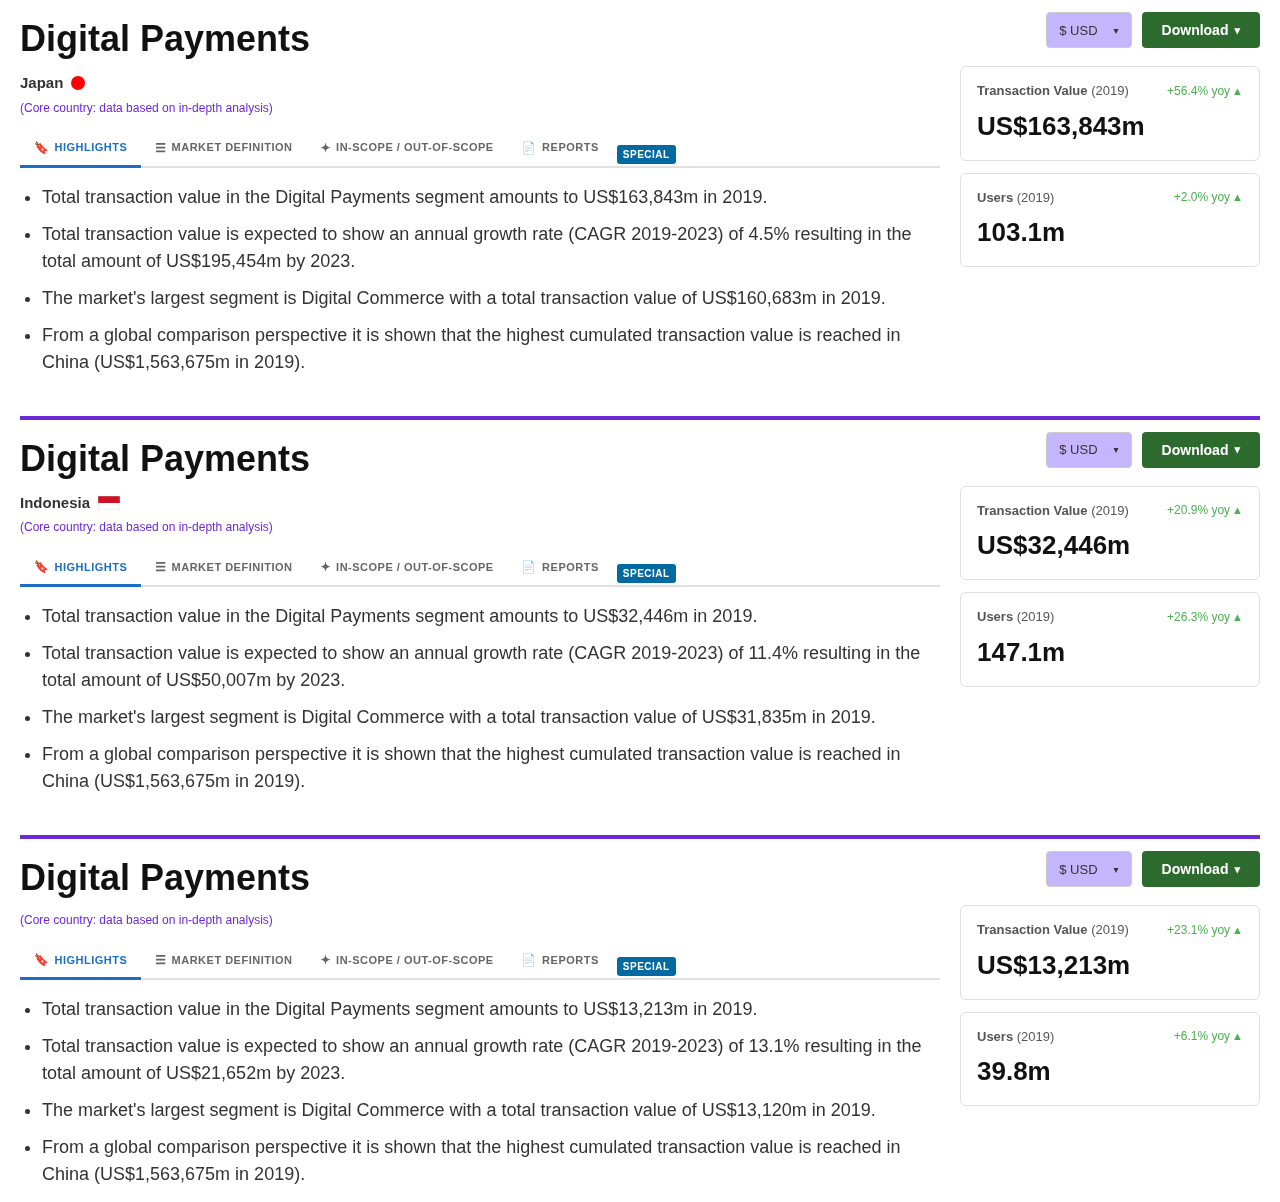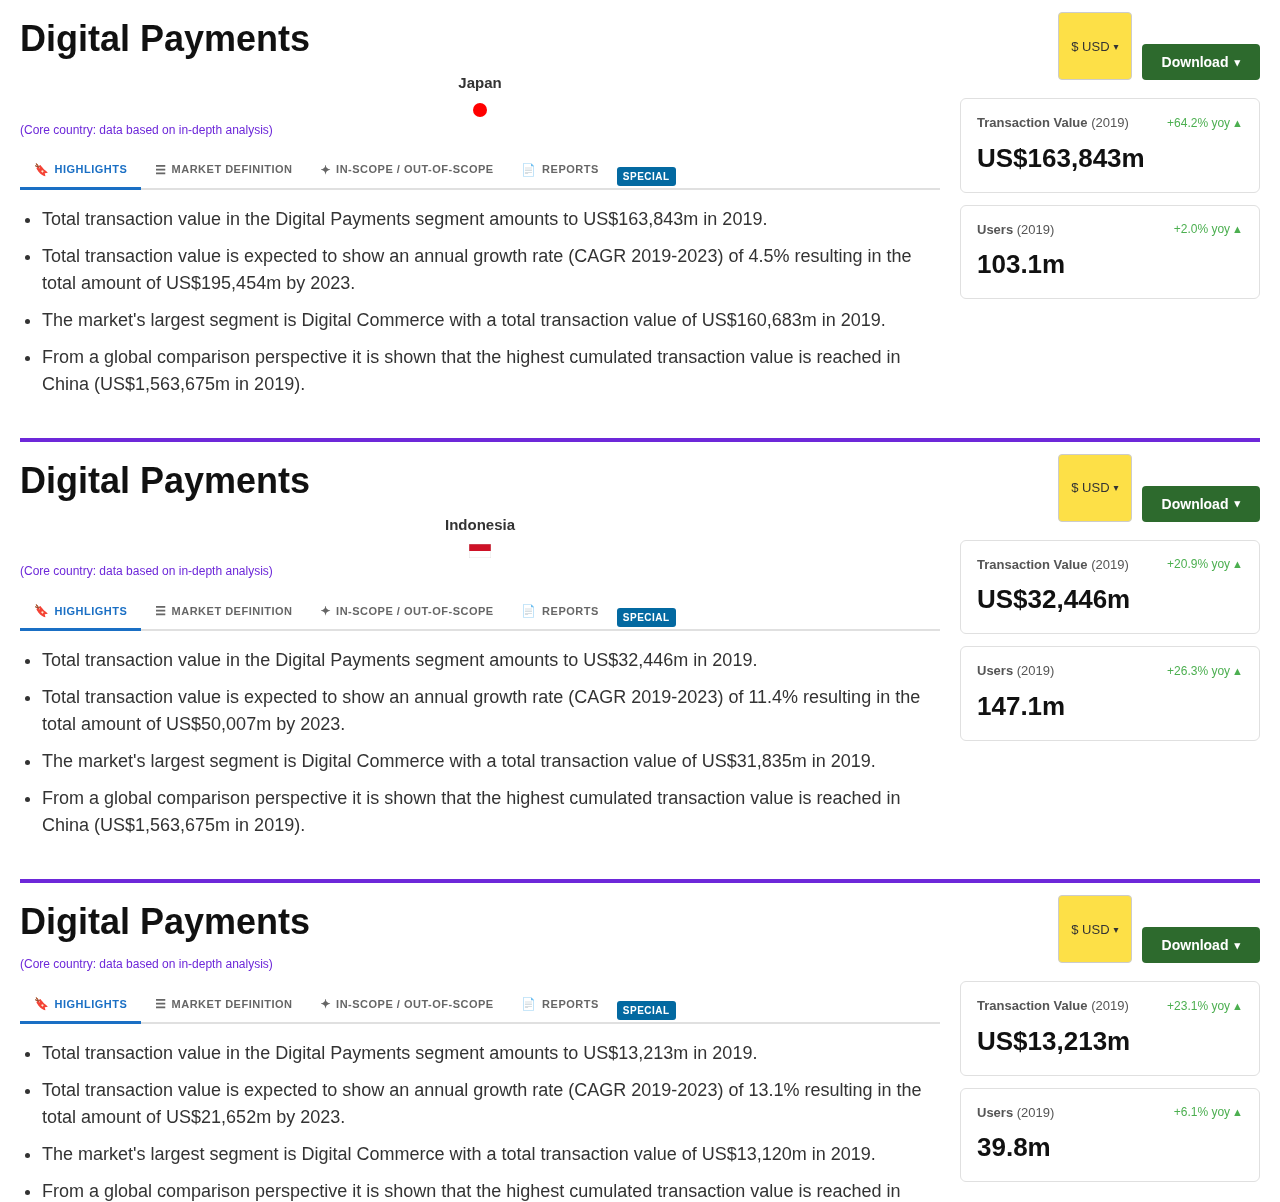--- a/index.html
+++ b/index.html
@@ -36,21 +36,20 @@
       font-size: 36px;
       font-weight: 900;
       color: #111;
       margin-bottom: 6px;
     }
     .country-row {
       display: flex;
       align-items: center;
       gap: 8px;
       margin-bottom: 4px;
-      flex-direction: column;
     }
     .country-name {
       font-size: 15px;
       font-weight: 600;
       color: #333;
     }
     .flag-circle {
       width: 14px;
       height: 14px;
       border-radius: 50%;
@@ -109,40 +108,39 @@
       margin-bottom: 10px;
       font-size: 18px;
       color: #333;
       line-height: 1.5;
     }
     .currency-select {
       border: 1px solid #ccc;
       border-radius: 4px;
       padding: 8px 12px;
       font-size: 13px;
-      background: #fde047;
+      background: #c4b5fd;
       cursor: pointer;
       display: flex;
       align-items: center;
-      gap: 4px;
+      gap: 16px;
       color: #333;
     }
     .download-btn {
       background: #2d6a2d;
       color: #fff;
       border: none;
       border-radius: 4px;
       padding: 10px 20px;
       font-size: 14px;
       font-weight: 600;
       cursor: pointer;
       display: flex;
       align-items: center;
       gap: 6px;
-      margin-top: 32px;
     }
     .stat-card {
       border: 1px solid #e0e0e0;
       border-radius: 6px;
       padding: 14px 16px;
       background: #fff;
     }
     .stat-card-header {
       display: flex;
       justify-content: space-between;
@@ -225,21 +223,21 @@
           </button>
           <button class="download-btn">
             <span>Download</span>
             <span style="font-size:11px;">▾</span>
           </button>
         </div>
         <div class="stat-card">
           <div class="stat-card-header">
             <div class="stat-label"><span>Transaction Value</span> <span style="font-weight:normal;">(2019)</span></div>
             <div class="stat-yoy">
-              <span>+64.2% yoy</span>
+              <span>+56.4% yoy</span>
               <span class="arrow-up">▲</span>
             </div>
           </div>
           <div class="stat-value">US$163,843m</div>
         </div>
         <div class="stat-card">
           <div class="stat-card-header">
             <div class="stat-label"><span>Users</span> <span style="font-weight:normal;">(2019)</span></div>
             <div class="stat-yoy">
               <span>+2.0% yoy</span>

